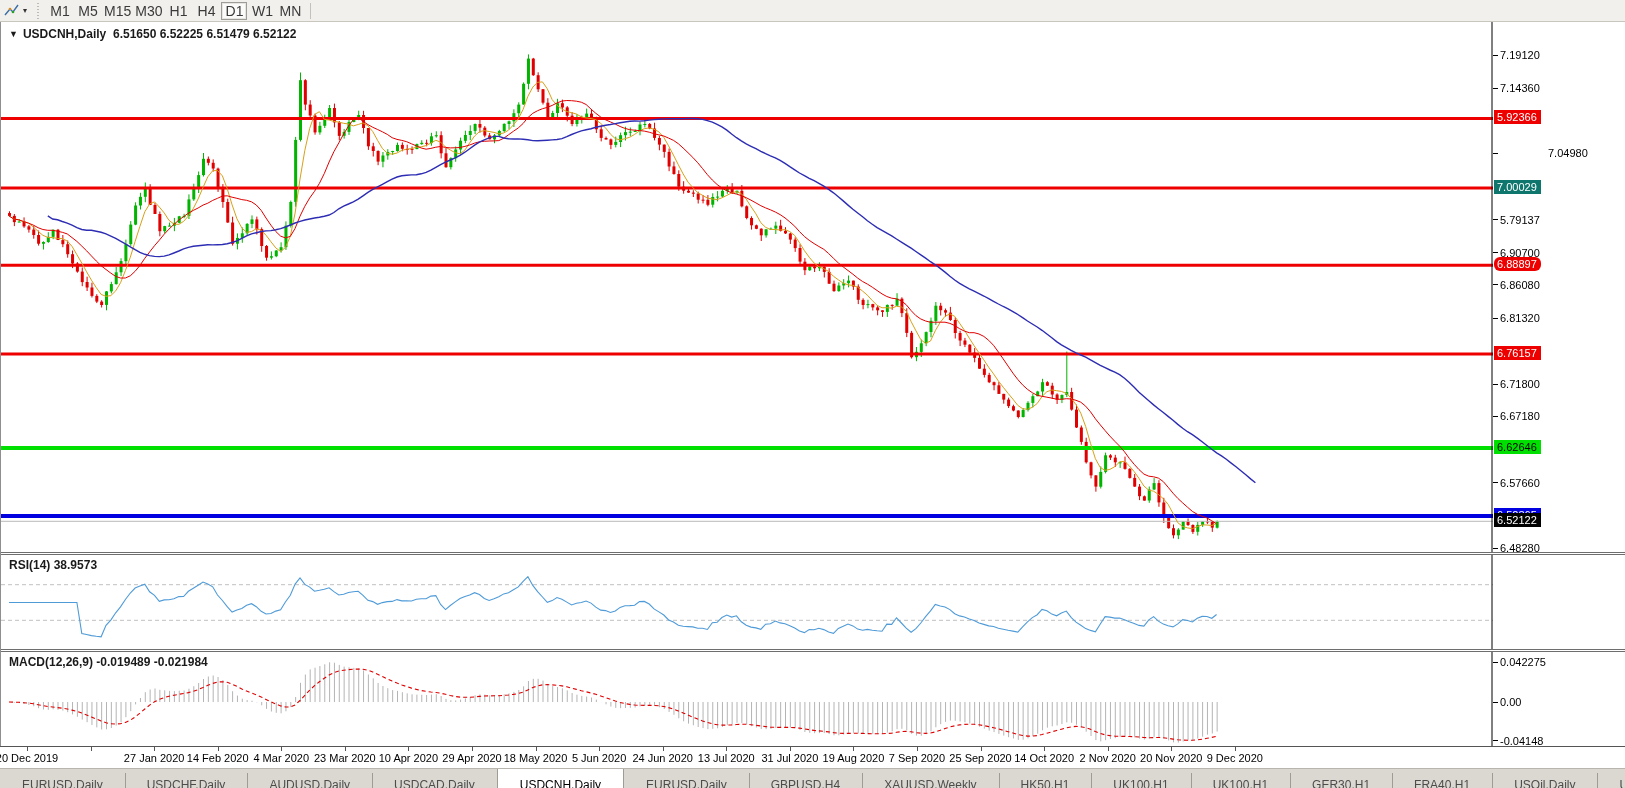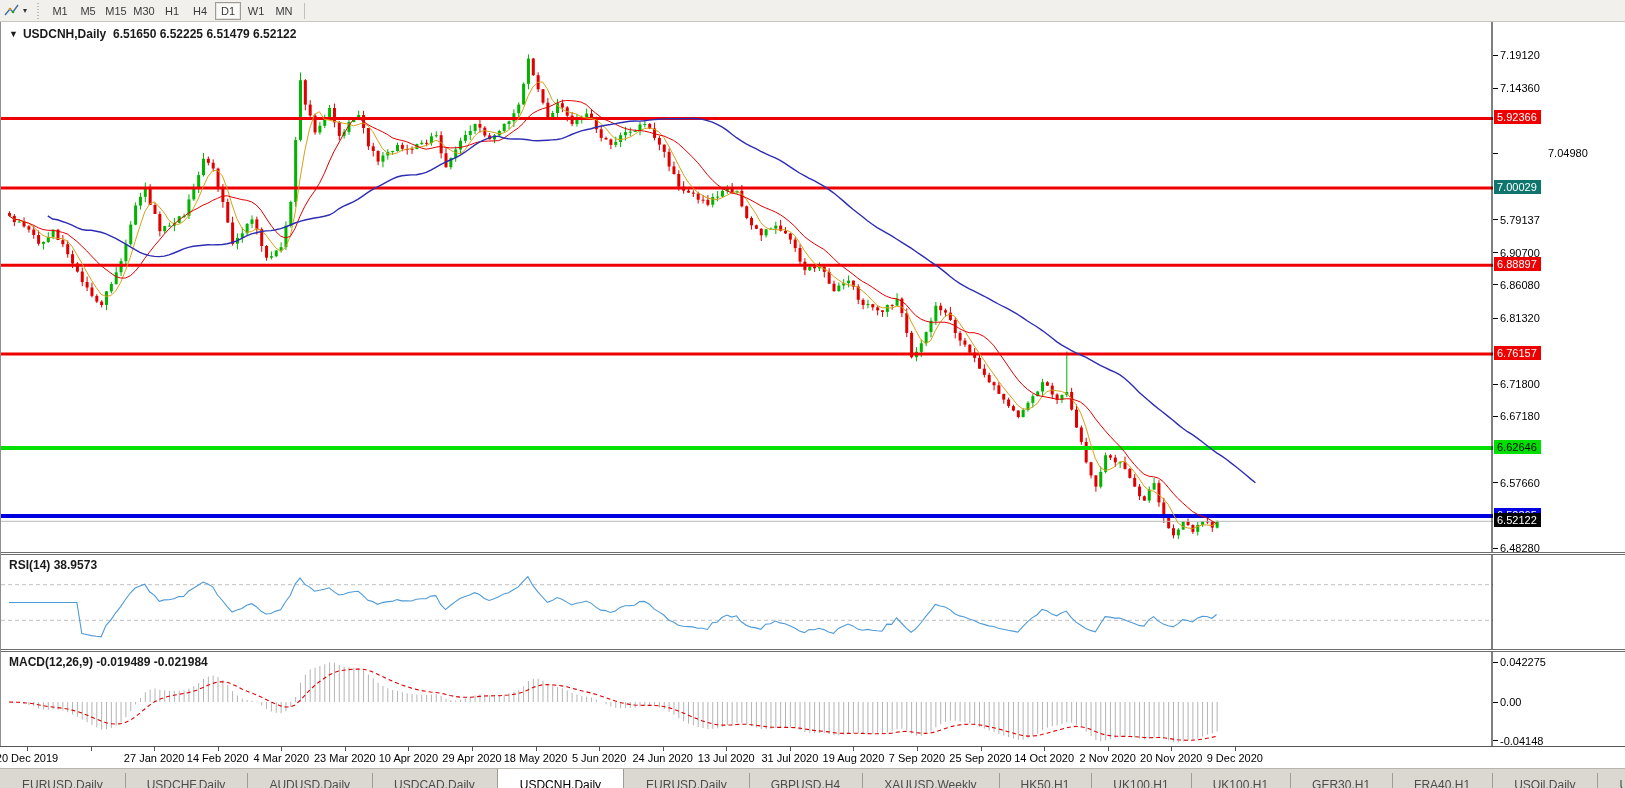--- a/index.html
+++ b/index.html
@@ -11,21 +11,21 @@
   #toolbar { position:absolute; left:0; top:0; width:1625px; height:22px;
     background:#f2f0ed; border-bottom:1px solid #c9c6c0; display:flex; align-items:center; }
   .tb-iconbox { display:flex; align-items:center; height:20px; padding:0 4px; }
   .tb-icon { width:15px; height:14px; position:relative; display:inline-block; }
   .tb-icon svg { display:block; }
   .tb-caret { font-size:8px; color:#333; margin-left:4px; }
   .tb-grip { width:5px; height:16px; margin:0 5px;
     background-image:repeating-linear-gradient(#bbb 0 1px, transparent 1px 3px);
     background-size:2px 100%; background-repeat:no-repeat; background-position:1px 0; }
   .tf-btn { min-width:26px; height:18px; margin:0 1px; border:1px solid transparent;
-    background:transparent; font-family:"Liberation Sans",sans-serif; font-size:11px;
+    background:transparent; font-family:"Liberation Sans",sans-serif; font-size:14px;
     color:#3a3a3a; text-align:center; line-height:16px; cursor:default; }
   .tf-btn.active { background:#fbfbfa; border:1px solid #9e9c97; box-shadow:inset 0 0 0 1px #e8e6e2; }
   .tb-sep { width:1px; height:16px; background:#c4c1bb; margin:0 6px; }
 
   
   #chart-frame { position:absolute; left:0; top:22px; width:1625px; height:724px;
     background:#fff; border-left:1px solid #8f8f8f; }
   .pane { position:absolute; left:0; background:#fff; }
   #pane-main { top:0; height:530px; width:1625px; }
   #pane-rsi  { top:533px; height:94px; width:1625px; }
@@ -640,21 +640,21 @@
           <div class="tick-dash" style="top: 361.82px;"></div>
           <div class="tick-label" style="top: 356.32px;">6.71800</div>
           <div class="tick-dash" style="top: 393.973px;"></div>
           <div class="tick-label" style="top: 388.473px;">6.67180</div>
           <div class="tick-dash" style="top: 460.226px;"></div>
           <div class="tick-label" style="top: 454.726px;">6.57660</div>
           <div class="tick-dash" style="top: 525.506px;"></div>
           <div class="tick-label" style="top: 520.006px;">6.48280</div>
           <div class="hline-label" style="top: 88.3934px; background: rgb(238, 0, 0); color: rgb(255, 255, 255);">5.92366</div>
           <div class="hline-label" style="top: 157.862px; background: #0f766e; color: rgb(255, 255, 255);">7.00029</div>
-          <div class="hline-label" style="top: 235.335px; background: rgb(238, 0, 0); color: rgb(255, 255, 255);">6.88897</div>
+          <div class="hline-label" style="top: 235.335px; background: rgb(238, 0, 0); color: rgb(255, 255, 255); border-radius: 6px;">6.88897</div>
           <div class="hline-label" style="top: 323.998px; background: rgb(238, 0, 0); color: rgb(255, 255, 255);">6.76157</div>
           <div class="hline-label" style="top: 418.027px; background: rgb(0, 224, 0); color: rgb(0, 0, 0);">6.62646</div>
           <div class="hline-label" style="top: 486.097px; background: rgb(0, 0, 224); color: rgb(255, 255, 255);">6.52865</div>
           <div class="hline-label" style="top: 491.268px; background: rgb(0, 0, 0); color: rgb(255, 255, 255);">6.52122</div>
         </div>
     </div>
     <div class="pane-sep" id="sep1"></div>
 
     <div class="pane" id="pane-rsi">
       <div class="ind-title">RSI(14) 38.9573</div>

